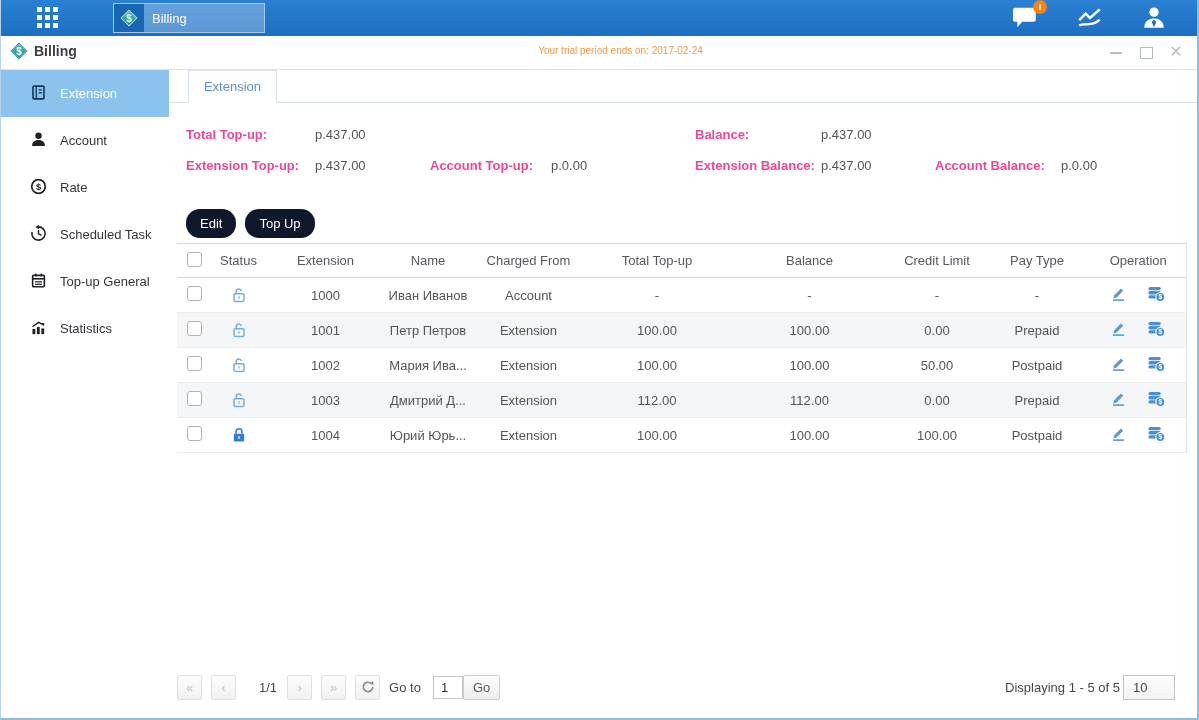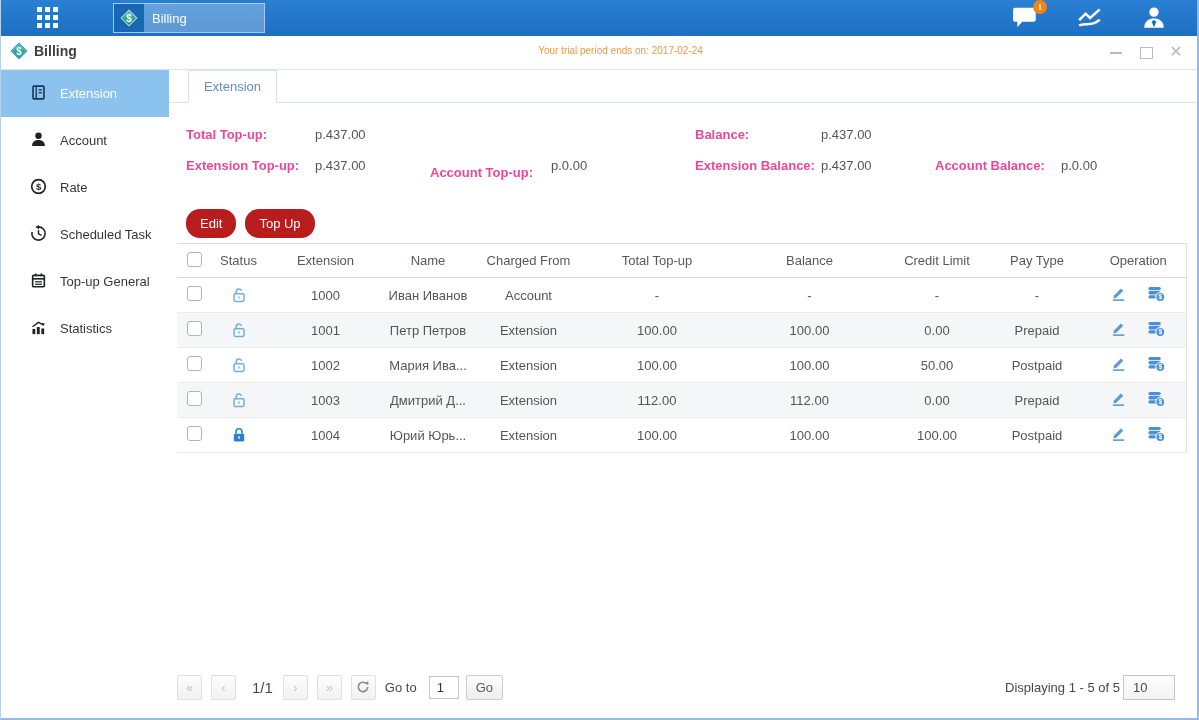--- a/index.html
+++ b/index.html
@@ -54,21 +54,21 @@
   .tabbar { position:relative; height:33px; border-bottom:1px solid #d8e2ec; }
   .tab { position:absolute; left:19px; top:0; width:89px; height:33px; background:#fff;
          border:1px solid #d8e2ec; border-bottom:1px solid #fff; bottom:-1px;
          color:#5b8fc7; font-size:13px; display:flex; align-items:center; justify-content:center; cursor:pointer; z-index:2; }
 
   .summary { position:relative; height:68px; margin-top:16px; font-size:13px; color:#555; }
   .summary .lbl { position:absolute; font-weight:bold; color:#ec4899; white-space:nowrap; }
   .summary .val { position:absolute; white-space:nowrap; }
 
   .btnrow { margin:22px 0 0 17px; display:flex; gap:9px; }
-  .btn-blue { background:#b91c1c; color:#fff; border:none; font-size:13px; font-family:inherit;
+  .btn-blue { background:#0f172a; color:#fff; border:none; font-size:13px; font-family:inherit;
               padding:7px 14px; border-radius:14px; cursor:pointer; }
 
   table.grid { position:absolute; left:8px; top:173px; width:1009px; border-collapse:collapse;
                font-size:13px; color:#555; table-layout:fixed; border-right:1px solid #e2e2e2; }
   table.grid th { font-weight:normal; color:#55595e; height:34px; border-top:1px solid #dcdcdc;
                   border-bottom:1px solid #d7d7d7; text-align:center; }
   table.grid td { height:35px; text-align:center; border-bottom:1px solid #ececec; }
   table.grid tbody tr:nth-child(even) { background:#f5f6f7; }
   .cb { width:15px; height:15px; border:1px solid #b3b3b3; border-radius:3px; background:#fff;
         display:inline-block; cursor:pointer; }
@@ -76,25 +76,25 @@
   .lock.locked .svg-locked { display:inline; }
   .lock svg { cursor:pointer; vertical-align:middle; }
   .ops { display:flex; justify-content:center; gap:20px; align-items:center; }
   .ops svg { cursor:pointer; }
 
   
   .pagebar { position:absolute; left:8px; right:22px; bottom:18px; height:26px; display:flex; align-items:center; }
   .pgbtn { width:25px; height:25px; margin-right:9px; background:linear-gradient(#fdfdfd,#f1f1f1);
            border:1px solid #e0e0e0; border-radius:2px; color:#c3c3c3; font-size:13px;
            display:flex; align-items:center; justify-content:center; cursor:pointer; }
-  .pgind { margin:0 10px 0 7px; color:#45494e; font-size:15px; }
+  .pgind { margin:0 10px 0 14px; color:#45494e; font-size:13px; }
   .goto-label { margin:0 12px 0 0; color:#45494e; font-size:13px; }
   .goto-input { width:30px; height:23px; border:1px solid #c6c6c6; font-size:13px; color:#333;
                 padding-left:7px; font-family:inherit; }
-  .go-btn { margin-left:7px; height:25px; padding:0 9px; background:linear-gradient(#fdfdfd,#eee);
+  .go-btn { height:25px; padding:0 9px; background:linear-gradient(#fdfdfd,#eee);
             border:1px solid #ccc; border-radius:2px; color:#55595e; font-size:13px; font-family:inherit; cursor:pointer;text-align:center; }
   .pg-right { margin-left:auto; display:flex; align-items:center; gap:3px; }
   .displaying { color:#45494e; font-size:13px; }
   .pagesize { width:52px; height:25px; border:1px solid #c6c6c6; background:linear-gradient(#fdfdfd,#f3f3f3);
               display:flex; align-items:center; padding-left:9px; position:relative; font-size:13px; color:#45494e; cursor:pointer; }
   .pagesize .caret { position:absolute; right:8px; top:10px; width:0; height:0;
                      border-left:5px solid transparent; border-right:5px solid transparent; border-top:6px solid #6f7periodically4; border-top-color:#6f747a; }
 </style>
 </head>
 <body>
@@ -233,21 +233,21 @@
       <div class="tab">Extension</div>
     </div>
 
     <div class="summary">
       <span class="lbl" style="left:17px;  top:8px;">Total Top-up:</span>
       <span class="val" style="left:146px; top:8px;">p.437.00</span>
       <span class="lbl" style="left:526px; top:8px;">Balance:</span>
       <span class="val" style="left:652px; top:8px;">p.437.00</span>
       <span class="lbl" style="left:17px;  top:39px;">Extension Top-up:</span>
       <span class="val" style="left:146px; top:39px;">p.437.00</span>
-      <span class="lbl" style="left:261px; top:46px;">Account Top-up:</span>
+      <span class="lbl" style="left:261px; top:39px;">Account Top-up:</span>
       <span class="val" style="left:382px; top:39px;">p.0.00</span>
       <span class="lbl" style="left:526px; top:39px;">Extension Balance:</span>
       <span class="val" style="left:652px; top:39px;">p.437.00</span>
       <span class="lbl" style="left:766px; top:39px;">Account Balance:</span>
       <span class="val" style="left:892px; top:39px;">p.0.00</span>
     </div>
 
     <div class="btnrow">
       <button class="btn-blue">Edit</button>
       <button class="btn-blue">Top Up</button>

